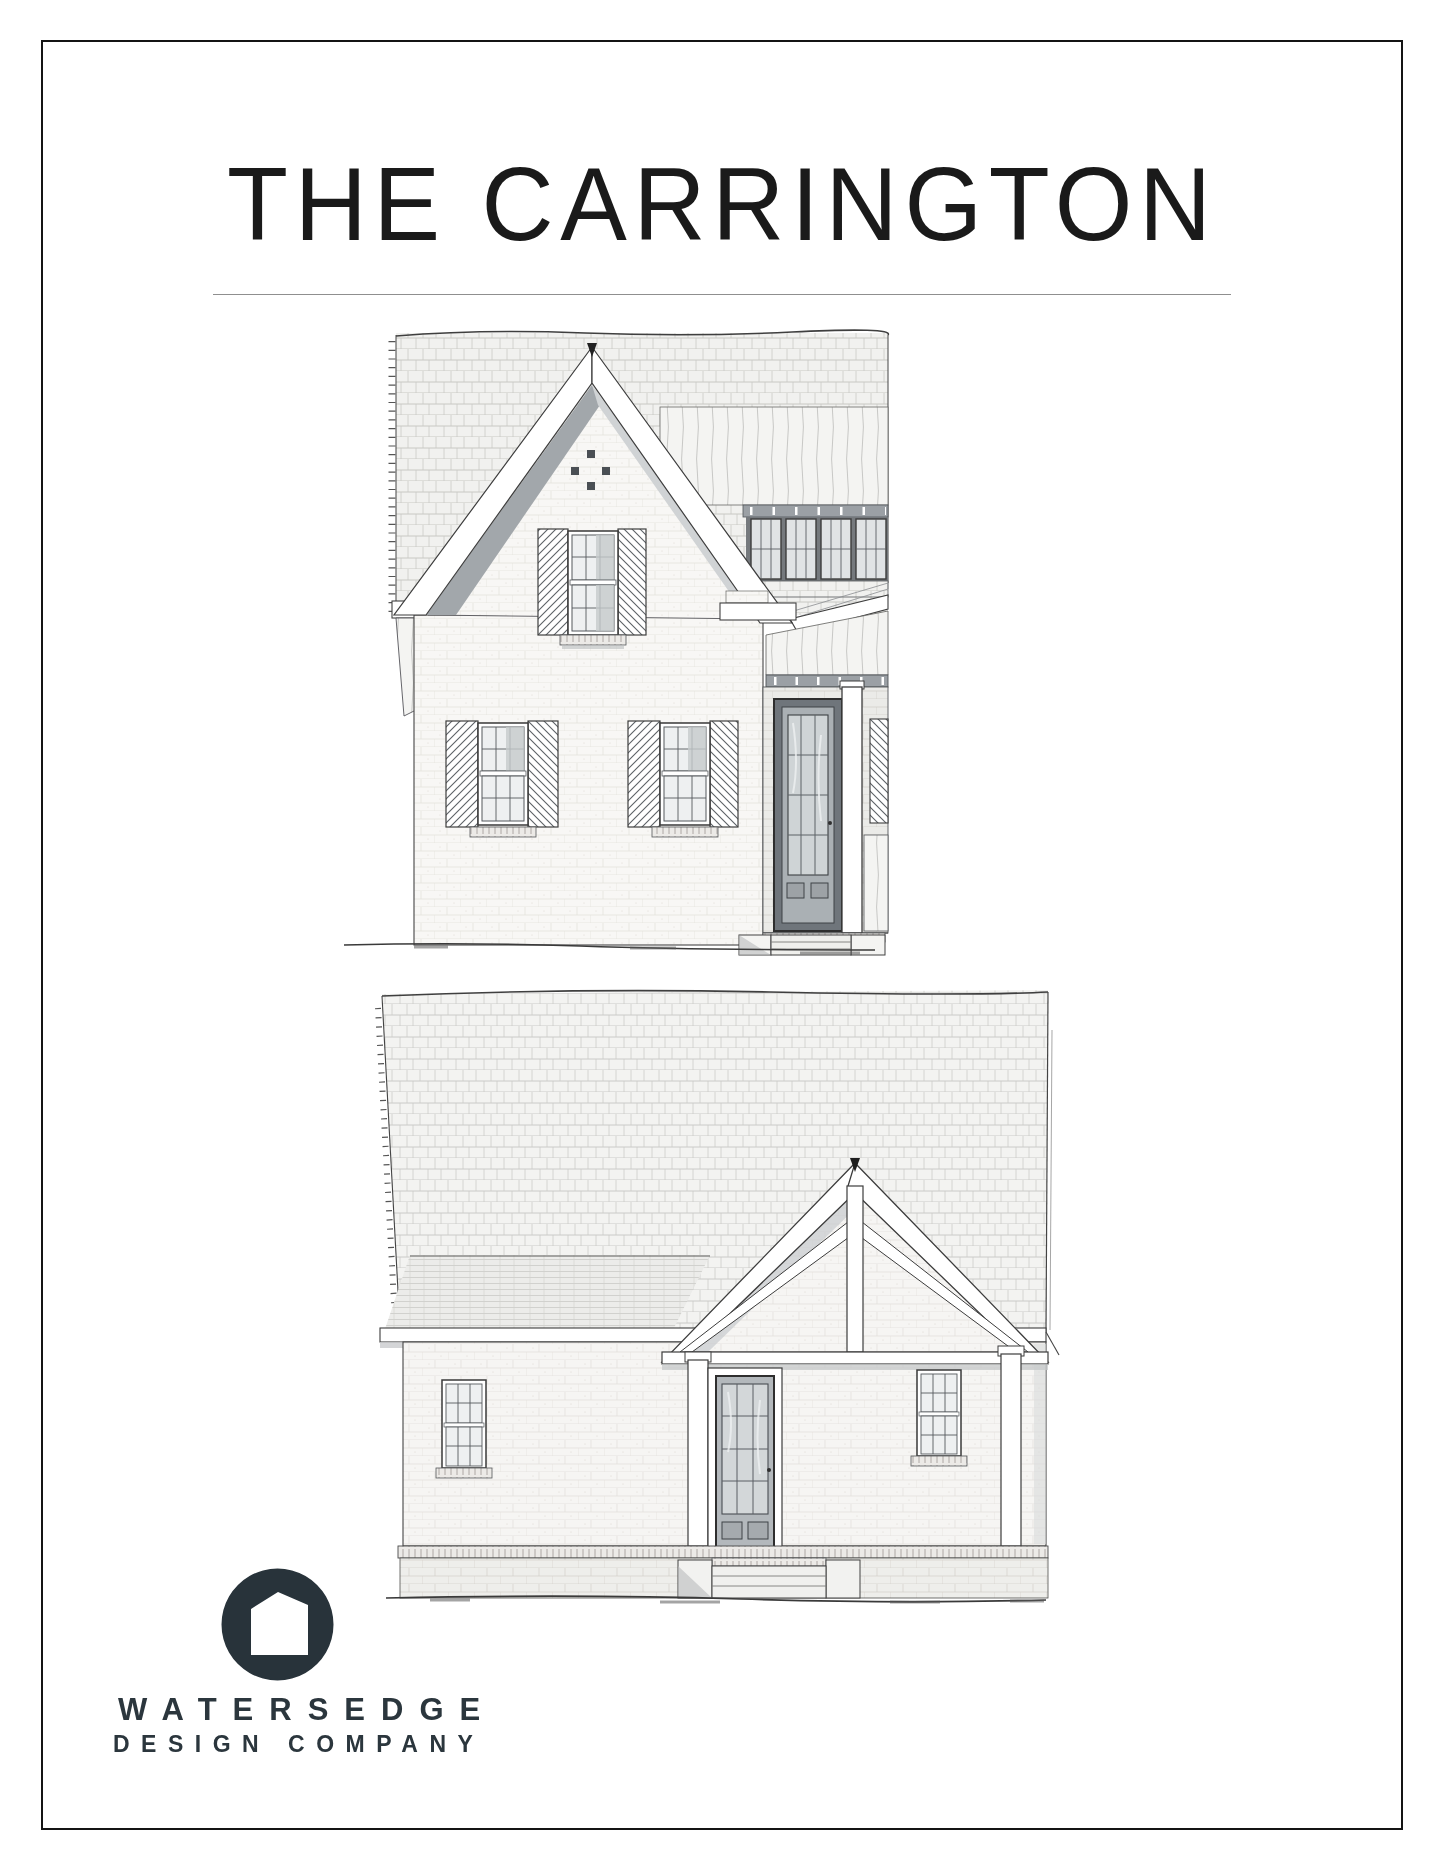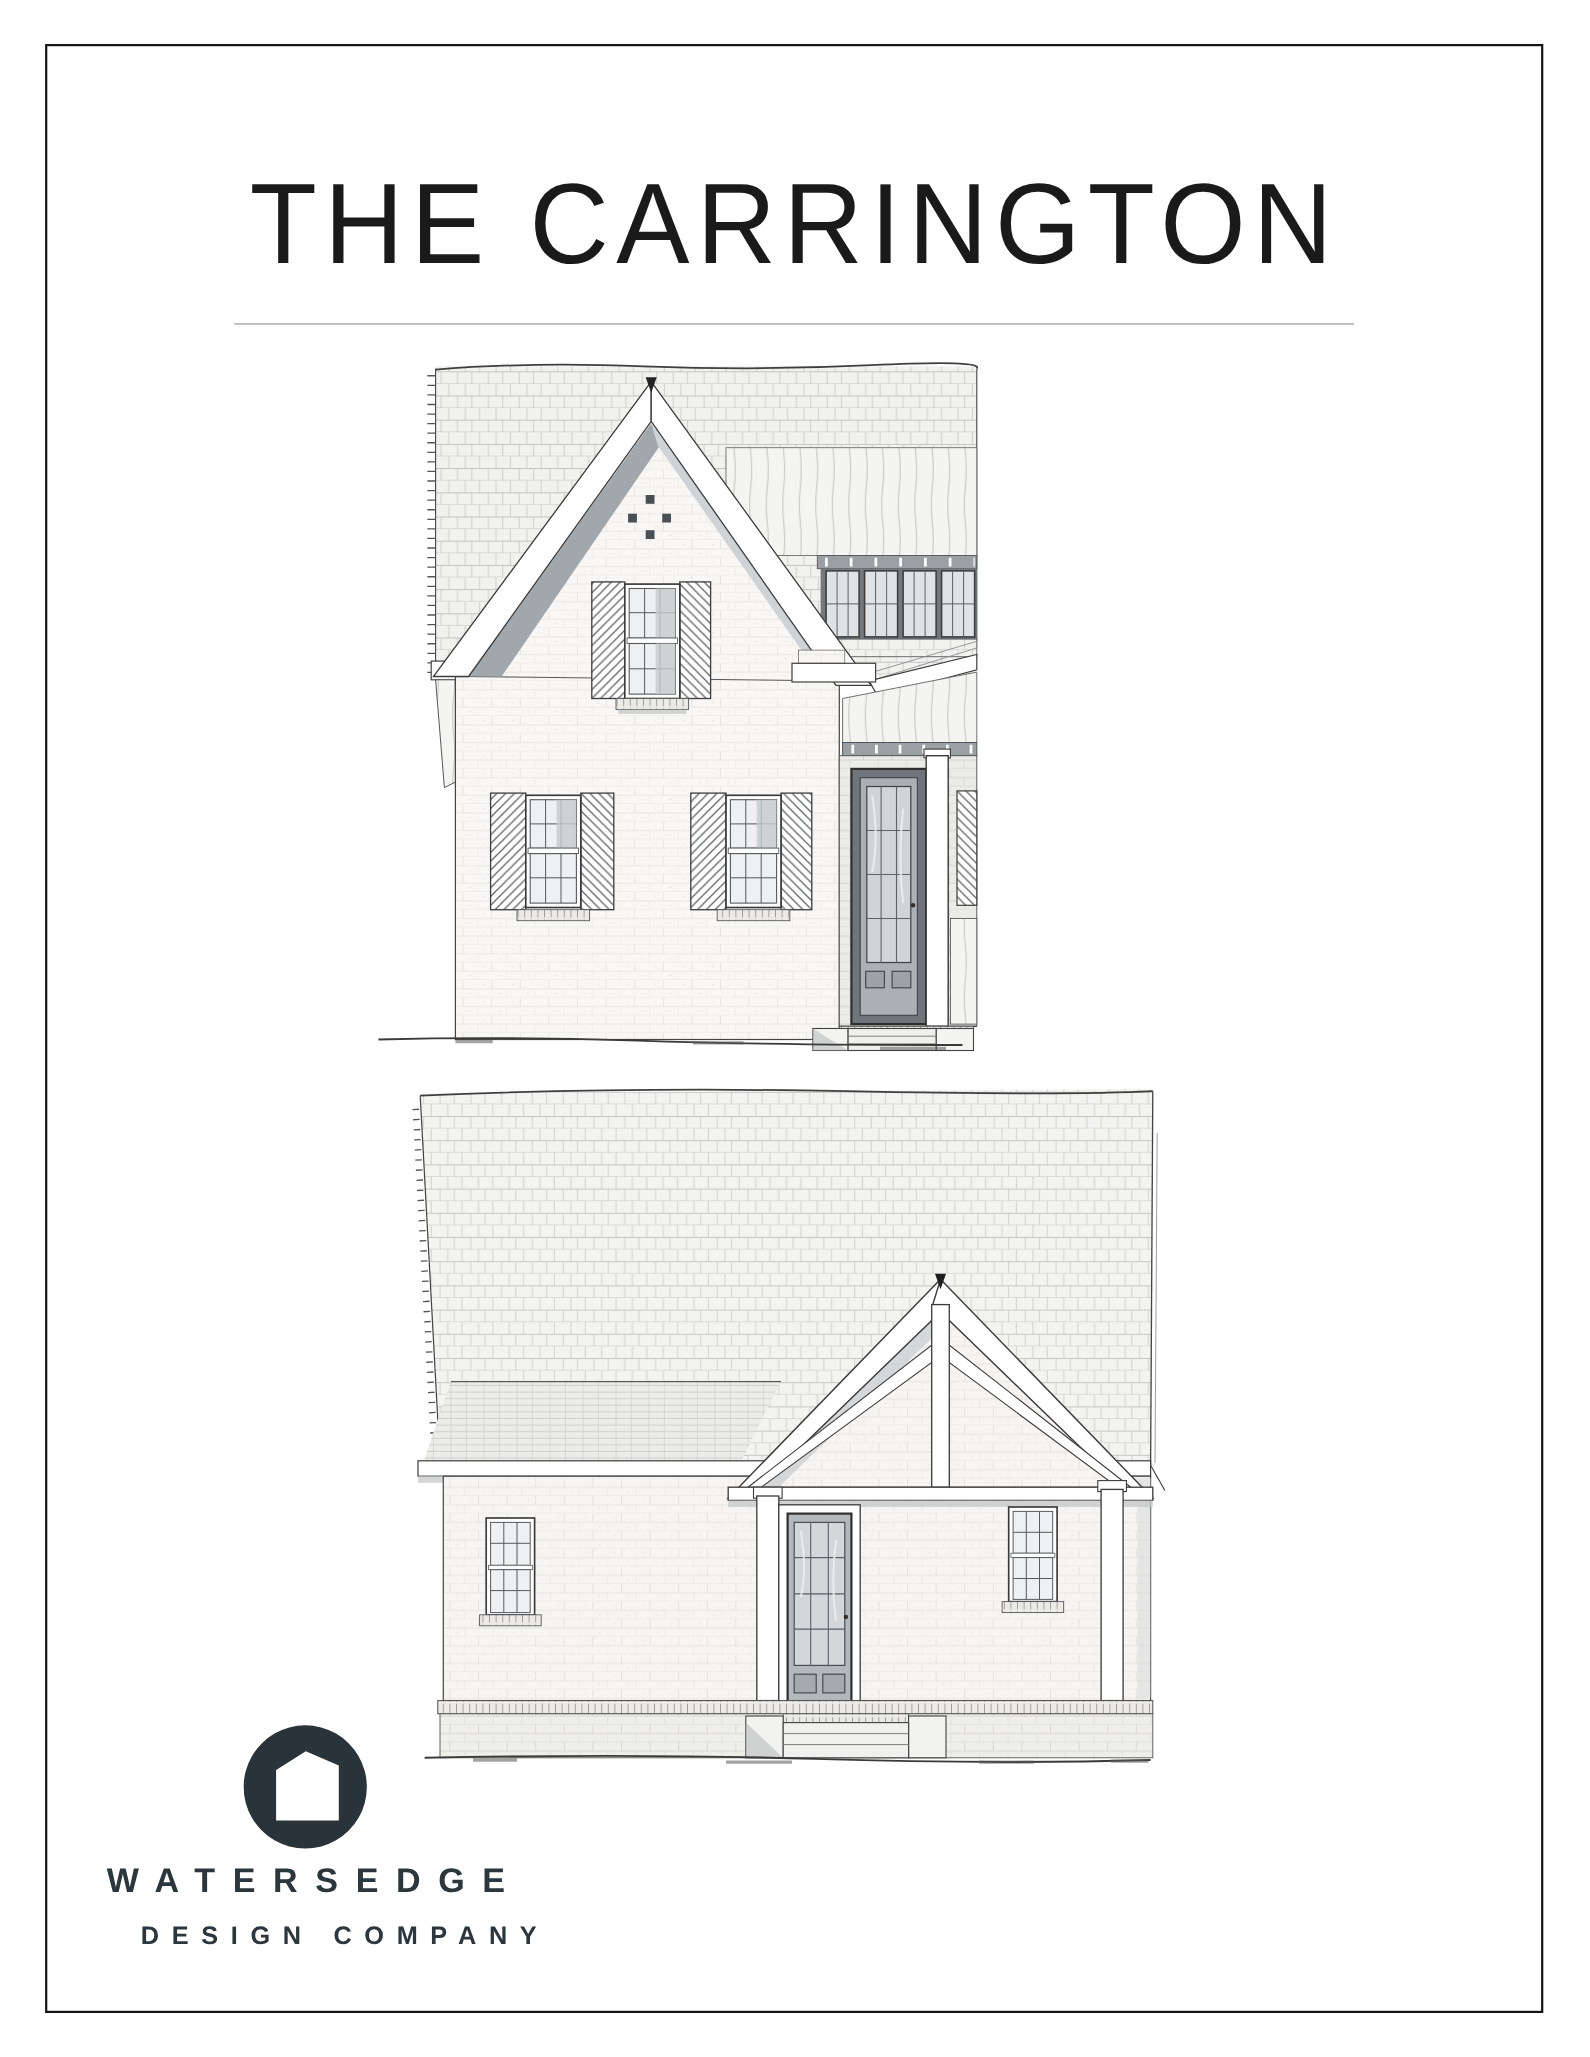--- a/index.html
+++ b/index.html
@@ -19,25 +19,25 @@
   }
   .divider{
     position:absolute;left:213px;top:294px;width:1018px;height:1px;
     background:#8f8f8f;
   }
   .fig{position:absolute;}
   .fig-front{left:330px;top:283px;width:565px;height:675px;}
   .fig-rear{left:370px;top:960px;width:690px;height:650px;}
   .logo-mark{position:absolute;left:221px;top:1568px;width:113px;height:113px;}
   .brand1{
-    position:absolute;left:97px;top:1692px;margin:0;
+    position:absolute;left:118px;top:1692px;margin:0;
     font-size:31px;font-weight:bold;letter-spacing:16px;color:#2b363d;white-space:nowrap;
   }
   .brand2{
-    position:absolute;left:112px;top:1730px;margin:16px;
+    position:absolute;left:112px;top:1730px;margin:1px;
     font-size:23px;font-weight:bold;letter-spacing:11.5px;color:#2b363d;white-space:nowrap;
   }
 </style>
 </head>
 <body>
 
 <div class="frame"></div>
 
 <h1 class="title">THE CARRINGTON</h1>
 <div class="divider"></div>

